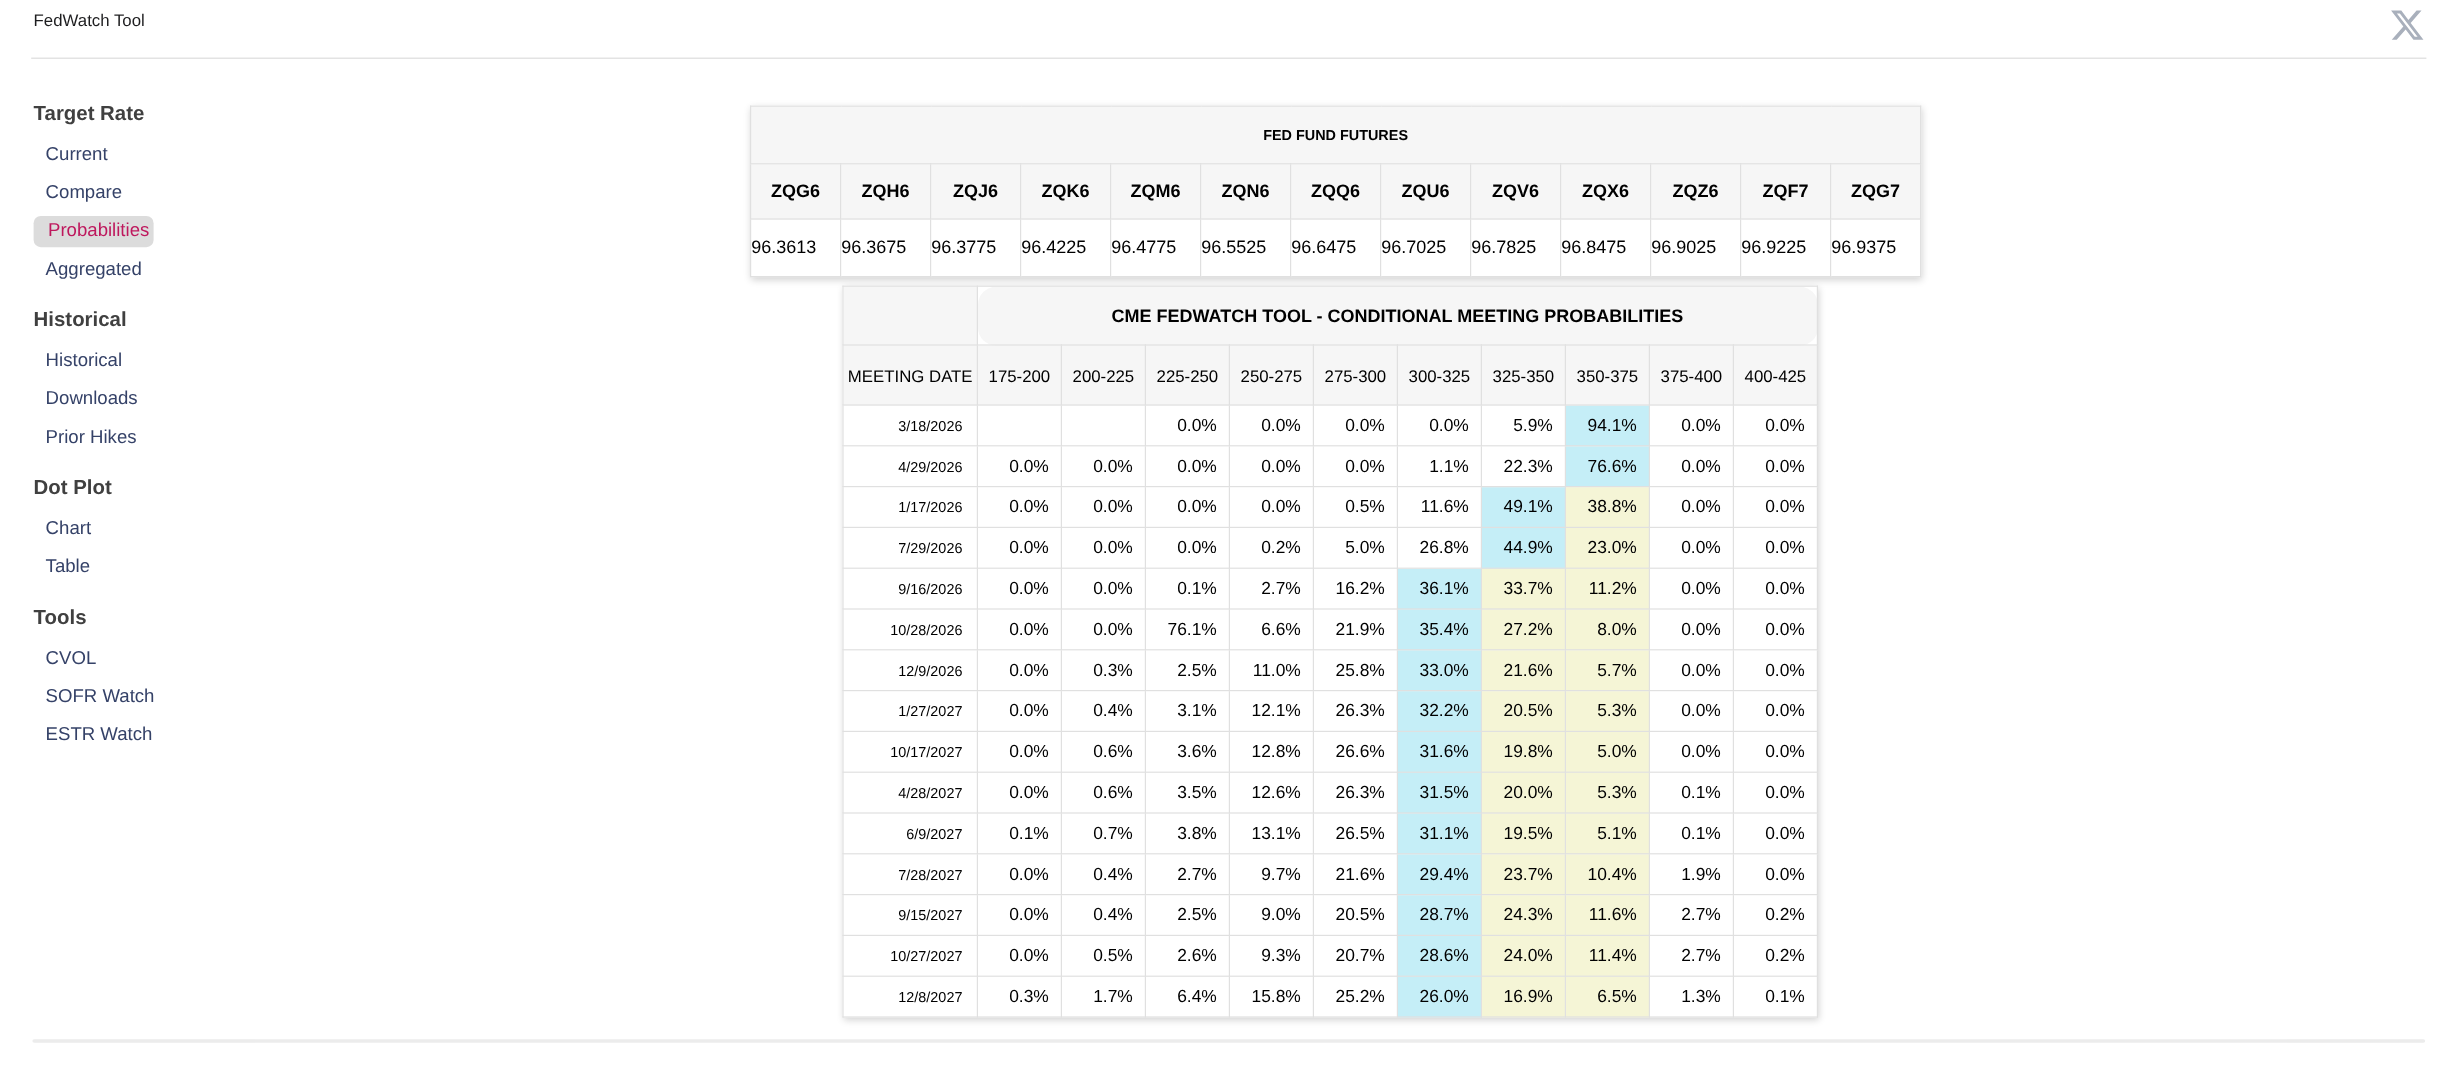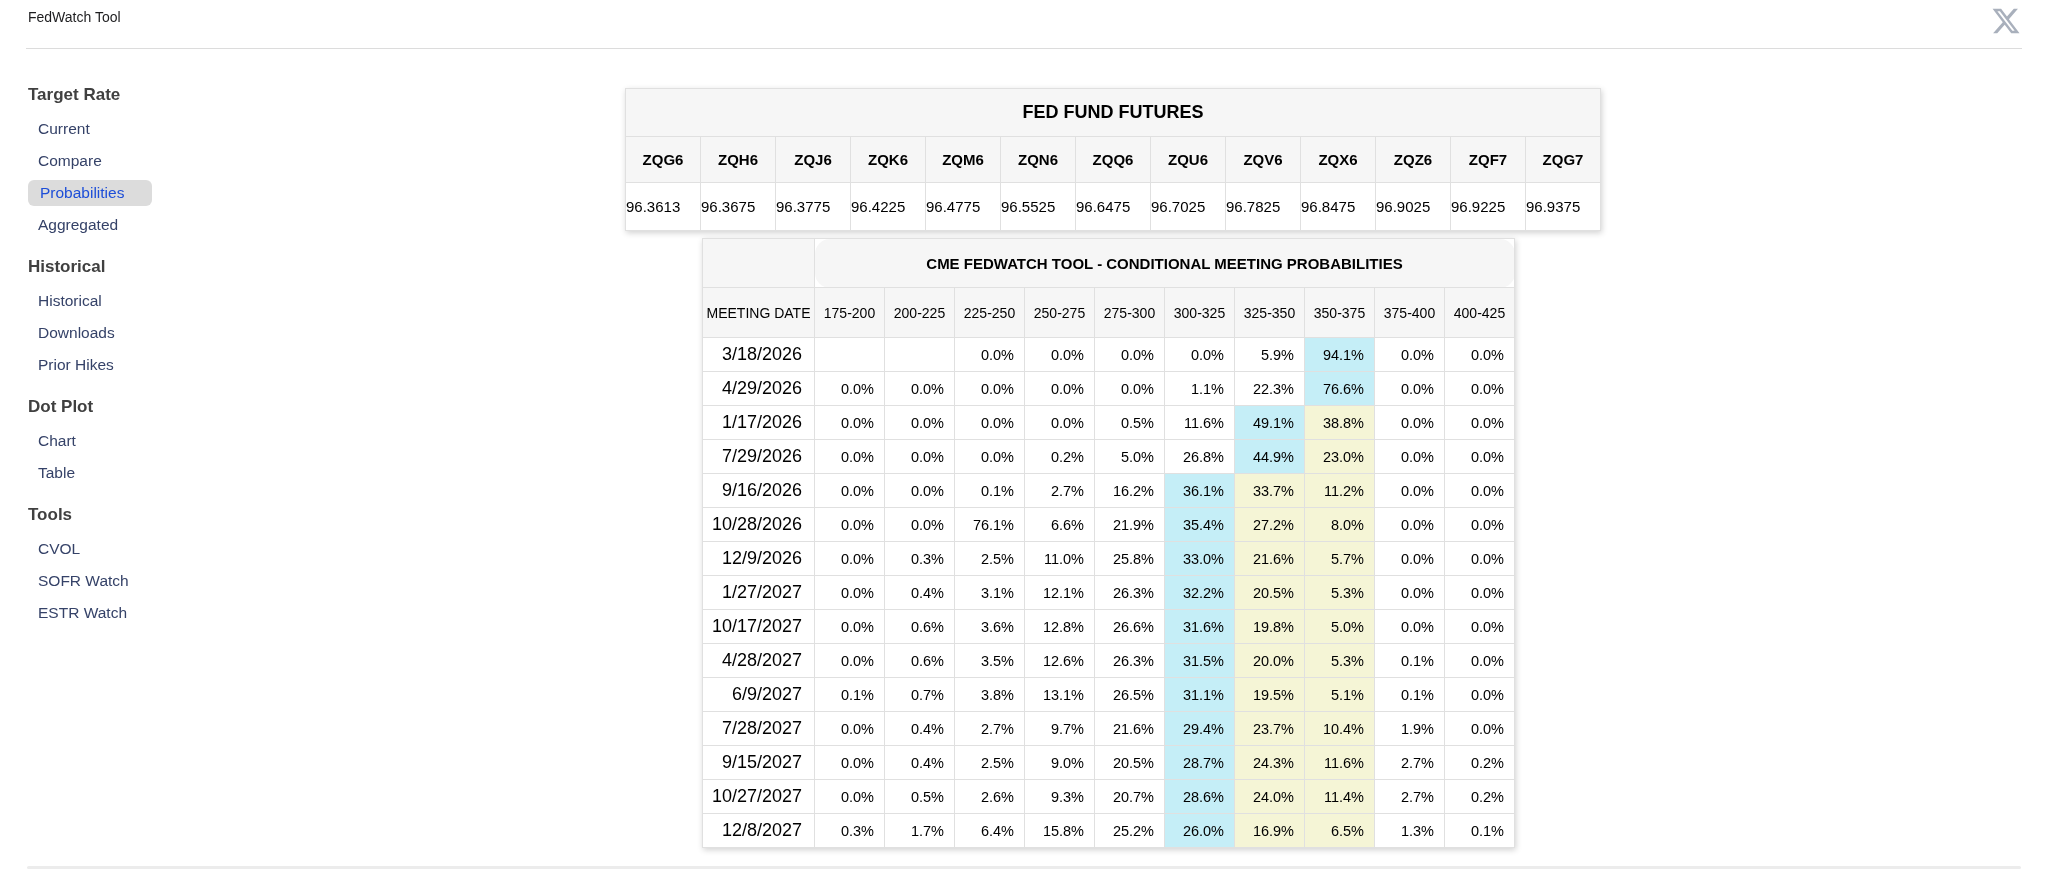--- a/index.html
+++ b/index.html
@@ -19,49 +19,49 @@
 
   
   .sidebar { position:absolute; left:28px; top:84px; width:230px; }
   .side-section { font-size:17px; font-weight:bold; color:#404040; line-height:22px; margin:20px 0 12px 0; }
   .side-section:first-child { margin-top:0; }
   .side-link {
     font-size:15.5px; color:var(--link); line-height:22px;
     margin:0 0 10px 10px; cursor:pointer; width:max-content;
   }
   .side-link.selected {
-    background:var(--selected_bg); color:#1d4ed8; border-radius:6px;
-    padding:2px 28px 2px 12px; margin:-2px 0 8px 0;
+    background:var(--selected_bg); color:#be185d; border-radius:6px;
+    padding:2px 4px 2px 12px; margin:-2px 0 8px 0;
   }
 
   
   table { border-collapse:collapse; background:#fff; }
   td, th { border:1px solid var(--border); }
   .tbl-shadow { box-shadow:1px 2px 6px rgba(0,0,0,0.18); }
 
   
   .futures-wrap { position:absolute; left:625px; top:88px; }
   .futures-table td.title-cell {
-    height:48px; background:var(--header_bg); font-weight:bold; font-size:18px; text-align:center;
+    height:48px; background:var(--header_bg); font-weight:bold; font-size:12px; text-align:center;
   }
   .futures-table th.contract {
     width:75px; height:46px; background:var(--header_bg); font-size:15px; font-weight:bold; text-align:center;
   }
   .futures-table td.price { height:48px; font-size:15px; font-weight:normal; }
 
   
   .probs-wrap { position:absolute; left:702px; top:238px; }
   .probs-table td.corner { width:112px; background:var(--header_bg); height:49px; }
   .probs-table td.title-cell {
     background:var(--header_bg); font-weight:bold; font-size:15px; text-align:center; height:49px;border-radius:15px;
   }
   .probs-table th { background:var(--header_bg); font-size:14px; font-weight:normal; height:50px; text-align:center; }
   .probs-table th.date-h { width:112px; }
   .probs-table th.range-h { width:70px; }
-  .probs-table td.date { height:34px; font-size:18px; text-align:right; padding-right:12px; white-space:nowrap; }
+  .probs-table td.date { height:34px; font-size:12px; text-align:right; padding-right:12px; white-space:nowrap; }
   .probs-table td.val { height:34px; font-size:14.5px; text-align:right; padding-right:10px; }
   .probs-table td.val.cyan { background:var(--highlight_cyan); }
   .probs-table td.val.yellow { background:var(--highlight_yellow); }
 </style>
 </head>
 <body>
 
 <div class="page">
 
   <div class="page-title">FedWatch Tool</div>

